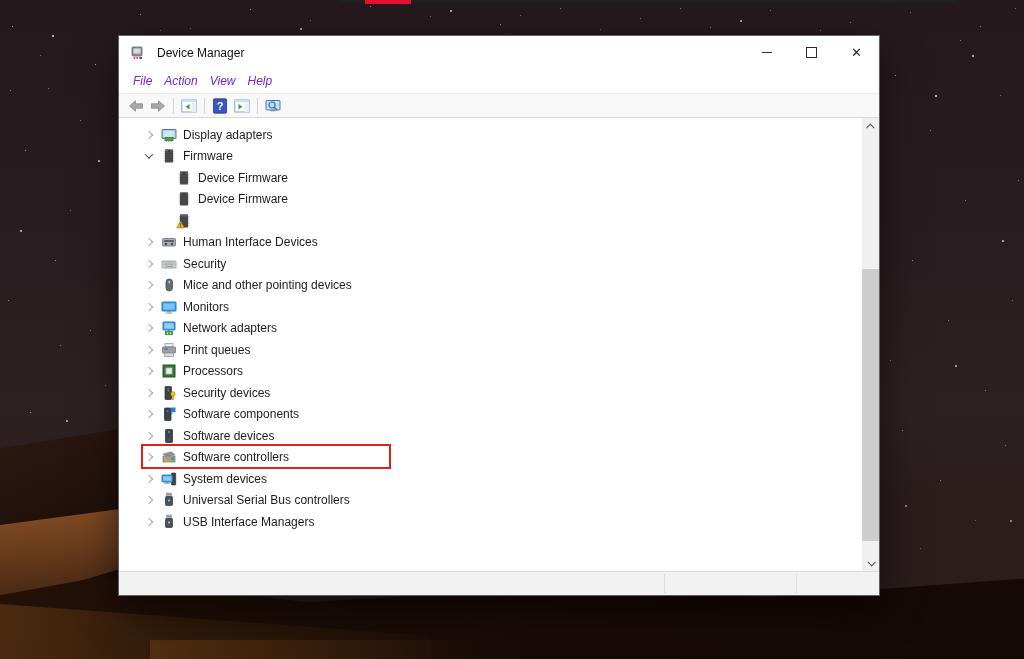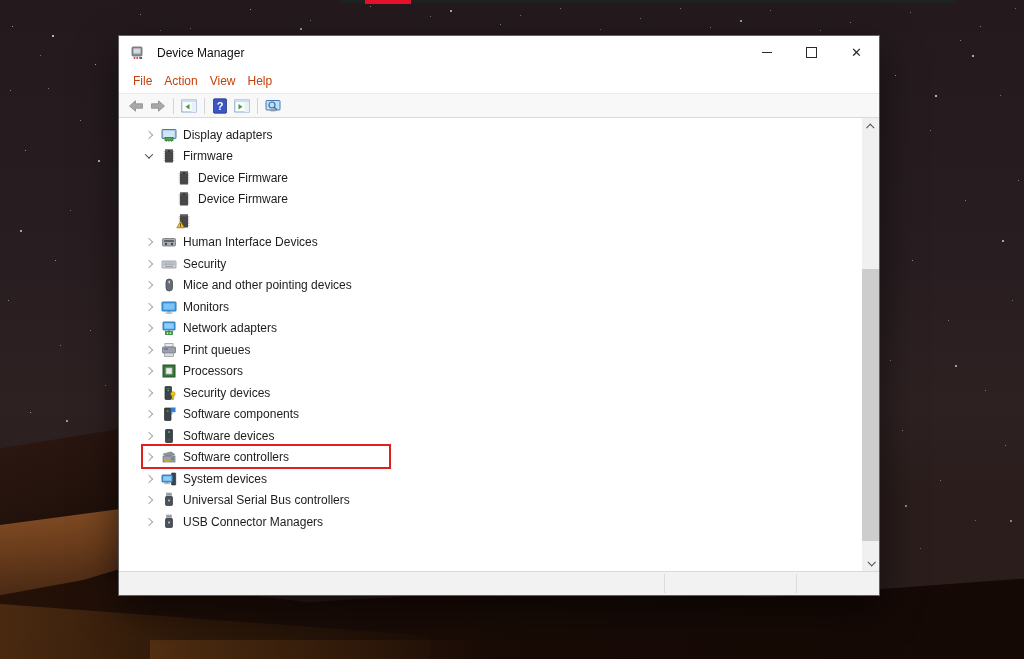--- a/index.html
+++ b/index.html
@@ -62,21 +62,21 @@
     box-shadow:0 14px 36px rgba(0,0,0,.55);}
   .titlebar{height:33px;display:flex;align-items:center;background:#fff;}
   .title-icon{width:16px;height:16px;margin-left:10px;flex:0 0 16px;}
   .title-text{margin-left:12px;font-size:12px;color:#101010;}
   .win-controls{margin-left:auto;display:flex;height:100%;}
   .wc{width:45px;height:100%;display:flex;align-items:center;justify-content:center;}
   .glyph-min{width:10px;height:1px;background:#2b2b2b;}
   .glyph-max{width:9px;height:9px;border:1px solid #2b2b2b;}
   .glyph-close{font-size:13px;color:#2b2b2b;line-height:1;}
   .menubar{height:24px;display:flex;align-items:center;padding-left:8px;background:#fff;}
-  .menu-item{font-size:12px;color:#c2410c;padding:3px 6px;}
+  .menu-item{font-size:12px;color:#6d28d9;padding:3px 6px;font-style:italic;}
   .toolbar{height:25px;display:flex;align-items:center;background:#f8f8f8;
     border-top:1px solid #ebebeb;border-bottom:1px solid #d9d9d9;box-sizing:border-box;padding-left:6px;}
   .tbtn{width:16px;height:16px;margin:0 3px;}
   .tsep{width:1px;height:16px;background:#d4d4d4;margin:0 4px;}
   .treearea{position:relative;height:453px;background:#fff;overflow:hidden;}
   .rows{position:absolute;left:0;top:0;right:17px;bottom:0;padding-top:6px;overflow:hidden;}
   .row{height:21.5px;display:flex;align-items:center;padding-left:24px;}
   .row.lvl1{padding-left:39px;}
   .cv{width:12px;flex:0 0 12px;display:flex;align-items:center;justify-content:center;}
   .cv i{display:block;width:5px;height:5px;border-right:1.3px solid #a9a9a9;border-bottom:1.3px solid #a9a9a9;transform:rotate(-45deg);}
@@ -488,21 +488,21 @@
           </svg>
         <span class="tlabel">Universal Serial Bus controllers</span>
       </div>
       <div class="row">
         <span class="cv c">
             <i></i>
           </span>
         <svg class="ic">
             <use href="#i-usb"></use>
           </svg>
-        <span class="tlabel">USB Connector Managers</span>
+        <span class="tlabel">USB Interface Managers</span>
       </div>
 
       <div class="red-box"></div>
     </div>
 
     <div class="scrollbar">
       <div class="sb-btn up">
           <i class="chev-up"></i>
         </div>
       <div class="sb-thumb"></div>

